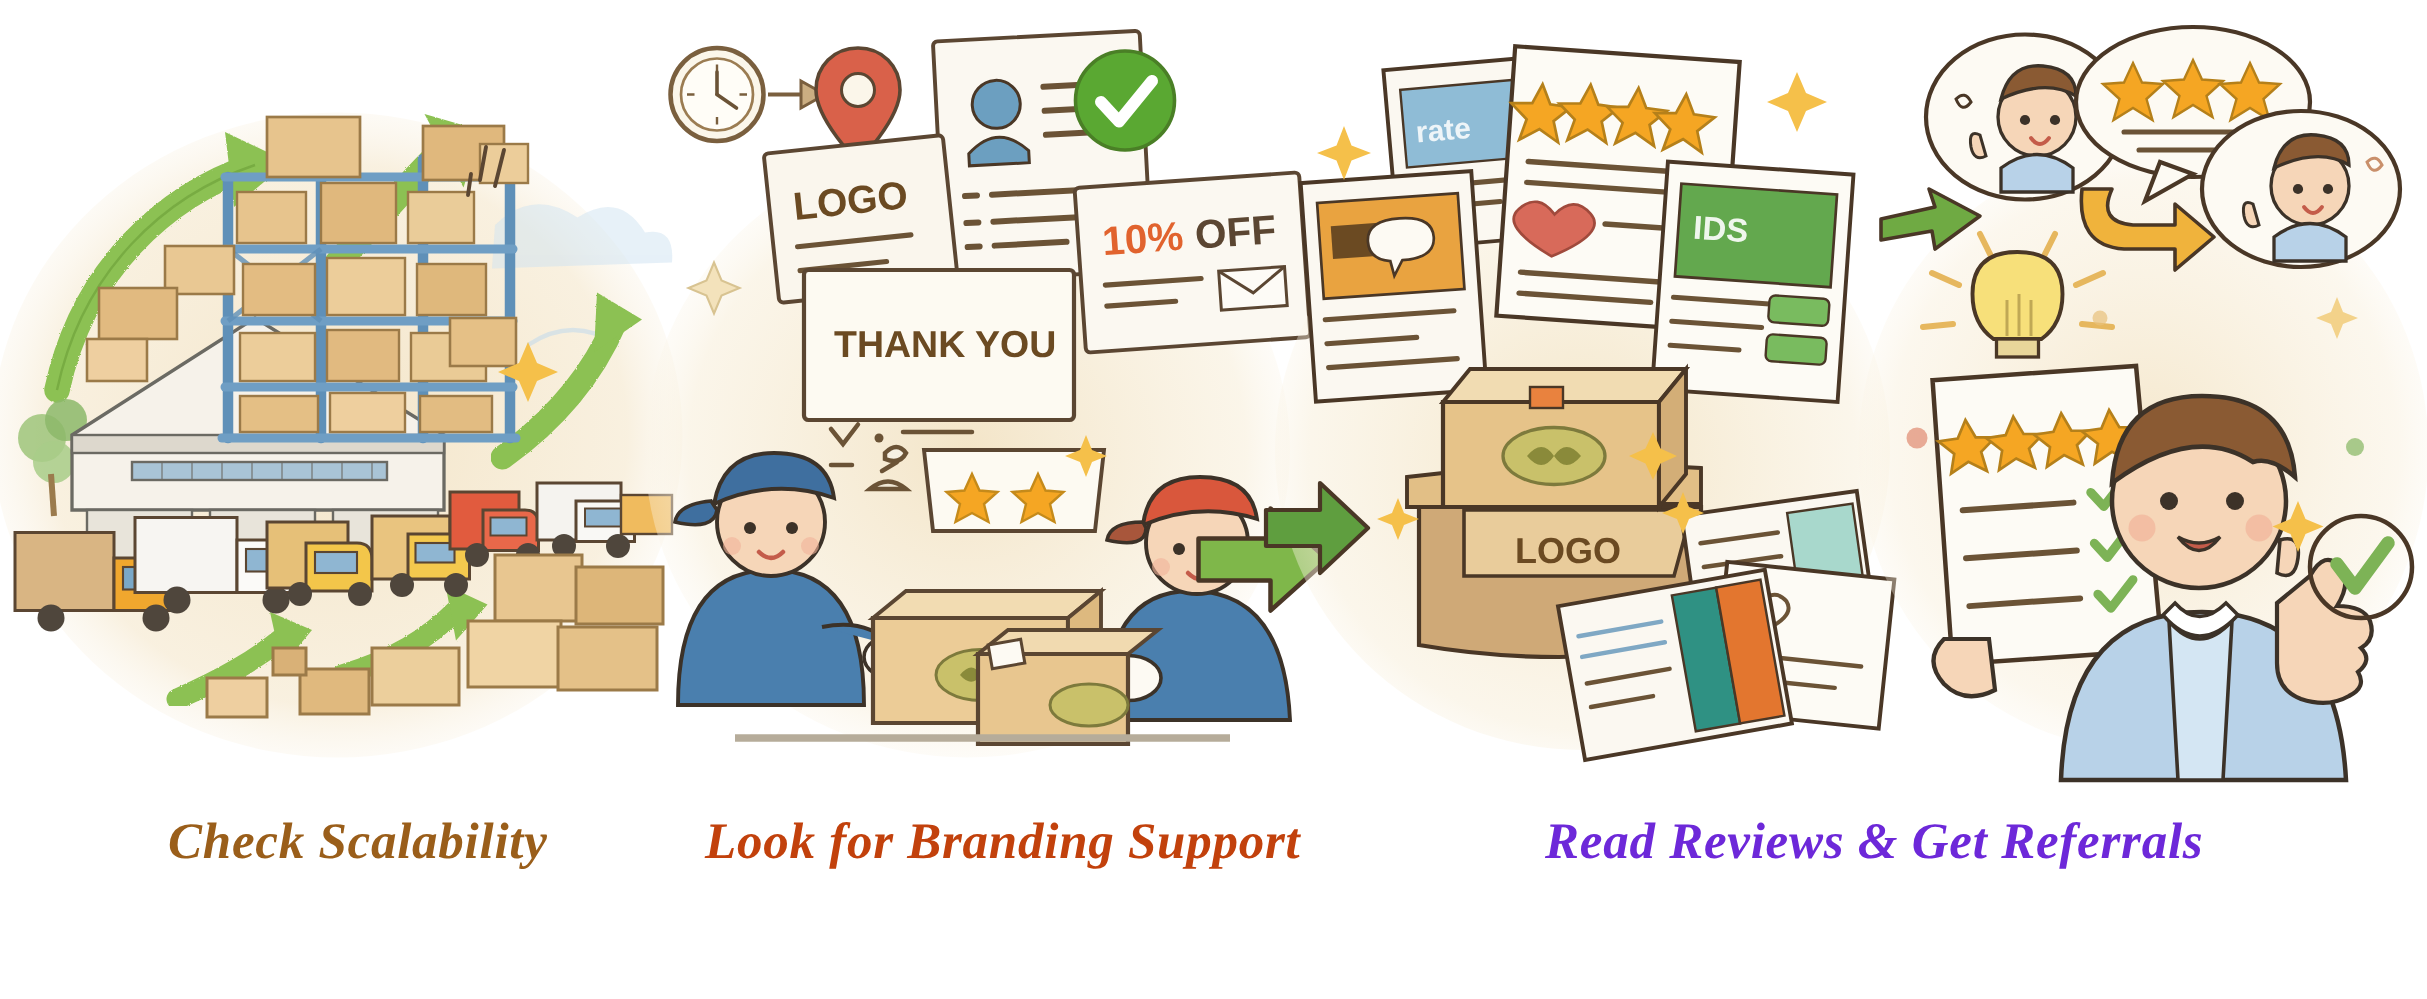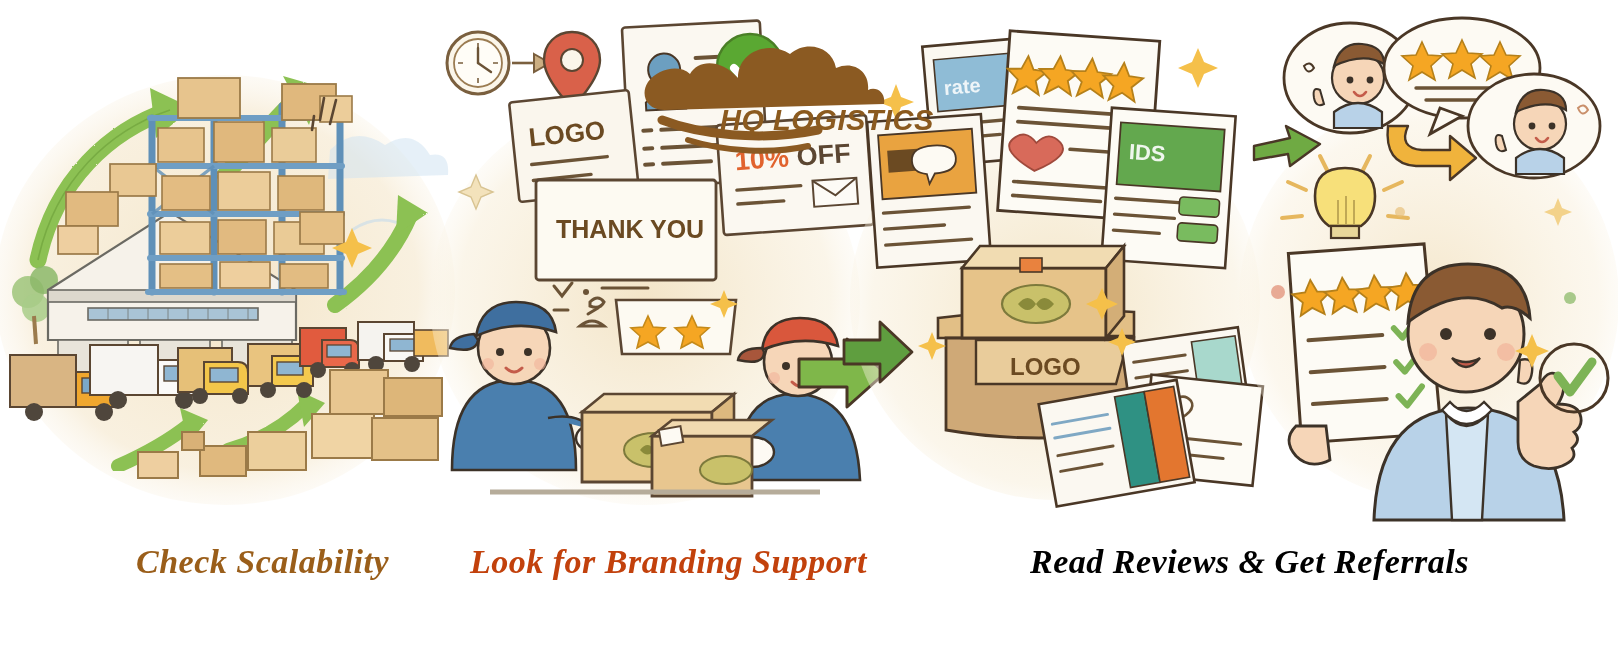--- a/index.html
+++ b/index.html
@@ -185,21 +185,21 @@
         <rect x="182" y="432" width="22" height="18" fill="#d9b177"></rect>
       </g>
 
       <path d="M352 228 l6 14 l14 6 l-14 6 l-6 14 l-6 -14 l-14 -6 l14 -6z" fill="#f5c04a"></path>
       <g stroke="#5b4632" stroke-width="2.6" stroke-linecap="round">
         <path d="M320 120 l4 -22"></path>
           <path d="M330 124 l6 -24"></path>
           <path d="M312 130 l2 -14"></path>
       </g>
     </svg>
-    <div class="cap" style="left: 112px; color: rgb(154, 94, 26); margin-left: 24px;">Check Scalability</div>
+    <div class="cap" style="left: 112px; color: rgb(154, 94, 26);">Check Scalability</div>
   </div>
 
   <div class="panel" style="left:430px;width:440px">
     <svg class="scene" viewBox="0 0 440 520" width="440" height="520">
       <defs>
         <radialGradient id="sandg2" cx="50%" cy="50%" r="60%">
           <stop offset="0%" stop-color="#f2e2c2" stop-opacity=".9"></stop>
           <stop offset="72%" stop-color="#f8efdb" stop-opacity=".6"></stop>
           <stop offset="100%" stop-color="#ffffff" stop-opacity="0"></stop>
         </radialGradient>
@@ -599,25 +599,17 @@
       </g>
 
       <g>
         <path d="M292 334 l5 12 l12 5 l-12 5 l-5 12 l-5 -12 l-12 -5 l12 -5z" fill="#f5c04a"></path>
         <path d="M318 198 l4 10 l10 4 l-10 4 l-4 10 l-4 -10 l-10 -4 l10 -4z" fill="#f3d28a"></path>
         <circle cx="38" cy="292" r="7" fill="#e08a70" opacity=".7"></circle>
         <circle cx="330" cy="298" r="6" fill="#8cb96a" opacity=".75"></circle>
         <circle cx="160" cy="212" r="5" fill="#e8c07a" opacity=".7"></circle>
       </g>
     </svg>
-    <div class="cap" style="left: -210px; color: #000000;">Read Reviews &amp; Get Referrals</div>
+    <div class="cap" style="left: -210px; color: #6d28d9;">Read Reviews &amp; Get Referrals</div>
   </div>
 
-  <div class="logo">
-    <svg viewBox="0 0 300 130" width="300" height="130">
-      <path d="M98 40 C98 14 128 2 150 16 C166 2 192 8 196 30 C214 22 230 34 228 52 C236 48 246 54 244 66 L24 72 C6 72 0 56 8 44 C18 30 40 26 50 36 C58 22 80 20 98 40 Z" fill="#8B5A22"></path>
-      <path d="M22 82 C58 96 120 104 178 92" stroke="#8B5A22" stroke-width="9" fill="none" stroke-linecap="round"></path>
-      <path d="M48 102 C86 114 132 116 168 108" stroke="#8B5A22" stroke-width="6" fill="none" stroke-linecap="round"></path>
-    </svg>
-    <div class="logo-text" style="color: rgb(139, 90, 31);">HQ LOGISTICS</div>
-  </div>
 
 </div>
 
 </body></html>

